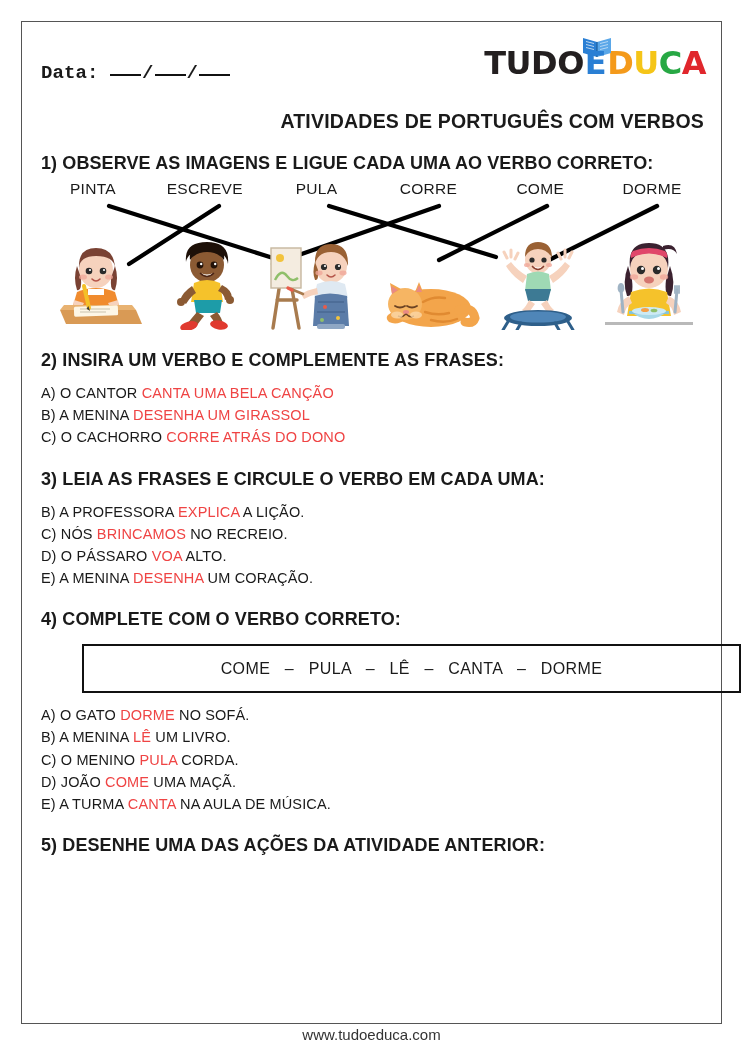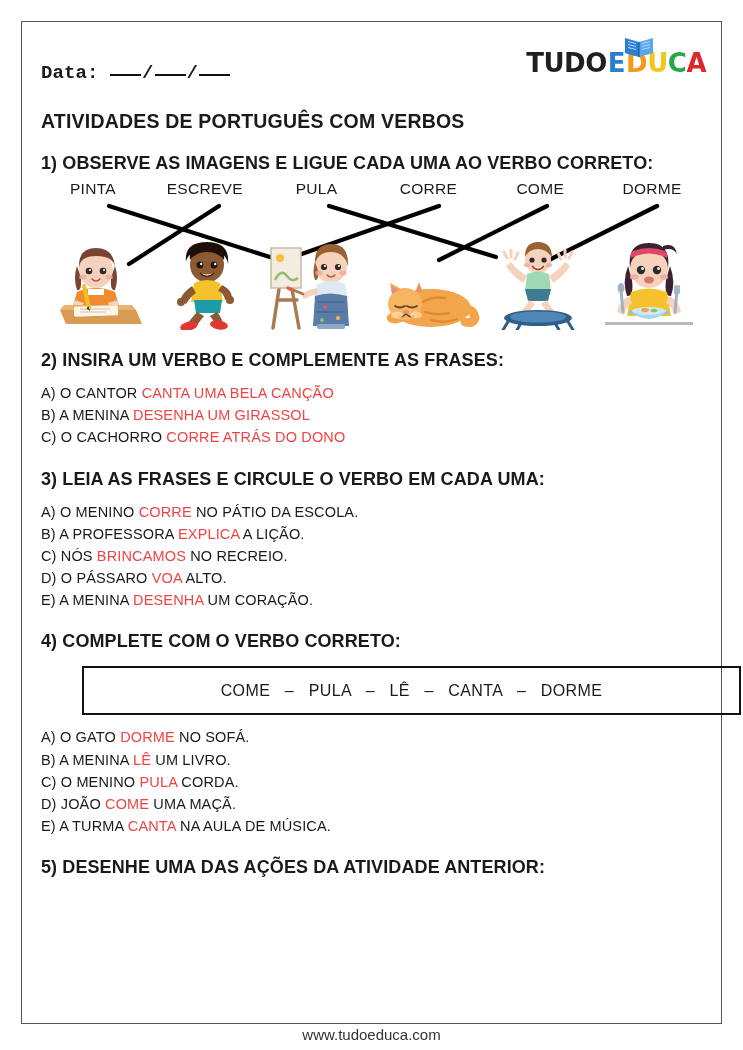--- a/index.html
+++ b/index.html
@@ -63,41 +63,41 @@
   
   #logo {
     position: absolute;
     right: -2px;
     top: 4px;
     height: 46px;
     line-height: 46px;
     white-space: nowrap;
     font-family: "DejaVu Sans", sans-serif;
     font-weight: bold;
-    font-size: 26px;
+    font-size: 32px;
     letter-spacing: -0.5px;
     text-align: center;
   }
   #logo .l-tudo { color: #231f20; }
   #logo .l-e    { color: #2a7fd4; position: relative; padding: 0 1px; }
   #logo .l-d    { color: #f49a1b; }
   #logo .l-u    { color: #f5c518; }
   #logo .l-c    { color: #27a844; }
   #logo .l-a    { color: #e0262c; }
   #logo-book {
     position: absolute;
     left: 96px;
     top: -3px;
     width: 34px;
     height: 22px;
   }
 
   
   #worksheet-title {
-    text-align: left;
+    text-align: right;
     font-size: 19.5px;
     font-weight: bold;
     letter-spacing: 0.2px;
     margin-top: 2px;
   }
   .q-title {
     font-size: 18px;
     font-weight: bold;
     letter-spacing: 0.1px;
     margin-top: 20px;
@@ -420,21 +420,20 @@
 
     <div class="q-title">2) INSIRA UM VERBO E COMPLEMENTE AS FRASES:</div>
     <div class="answers">
       <div class="ans-line"><span>A) O CANTOR </span><span class="filled">CANTA UMA BELA CANÇÃO</span><span></span></div>
       <div class="ans-line"><span>B) A MENINA </span><span class="filled">DESENHA UM GIRASSOL</span><span></span></div>
       <div class="ans-line"><span>C) O CACHORRO </span><span class="filled">CORRE ATRÁS DO DONO</span><span></span></div>
     </div>
 
     <div class="q-title">3) LEIA AS FRASES E CIRCULE O VERBO EM CADA UMA:</div>
     <div class="answers">
-      <div class="ans-line"><span>A) O MENINO </span><span class="filled">CORRE</span><span> NO PÁTIO DA ESCOLA.</span></div>
       <div class="ans-line"><span>B) A PROFESSORA </span><span class="filled">EXPLICA</span><span> A LIÇÃO.</span></div>
       <div class="ans-line"><span>C) NÓS </span><span class="filled">BRINCAMOS</span><span> NO RECREIO.</span></div>
       <div class="ans-line"><span>D) O PÁSSARO </span><span class="filled">VOA</span><span> ALTO.</span></div>
       <div class="ans-line"><span>E) A MENINA </span><span class="filled">DESENHA</span><span> UM CORAÇÃO.</span></div>
     </div>
 
     <div class="q-title">4) COMPLETE COM O VERBO CORRETO:</div>
 
     <div id="word-bank">
       <span id="word-bank-text">COME   –   PULA   –   LÊ   –   CANTA   –   DORME</span>

